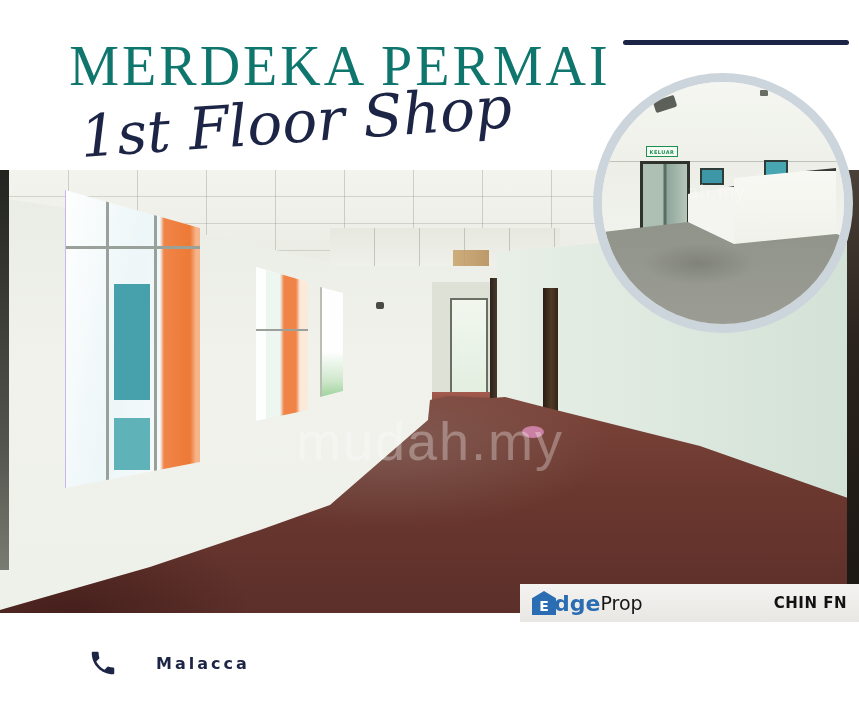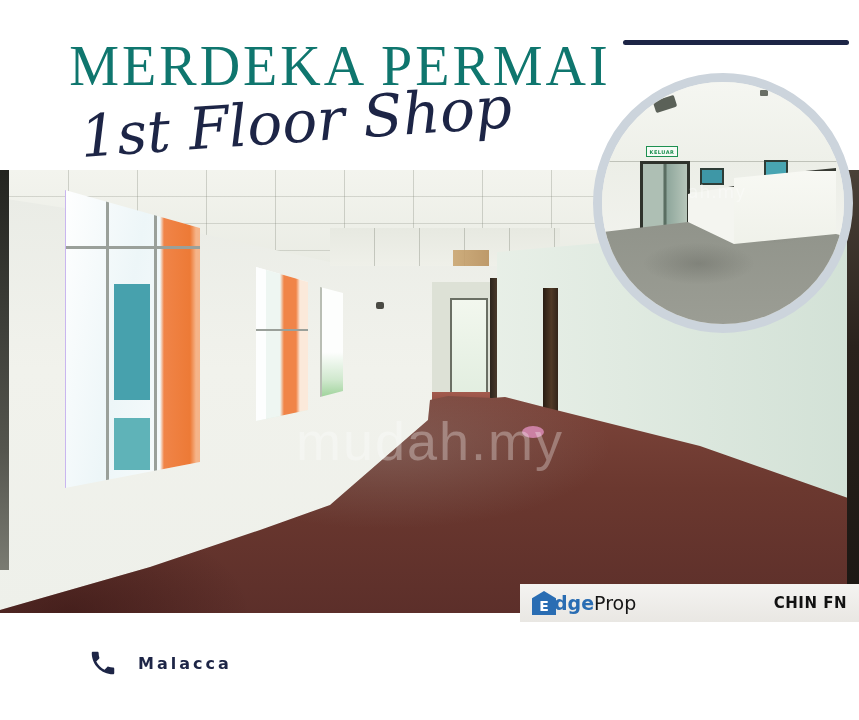--- a/index.html
+++ b/index.html
@@ -162,28 +162,28 @@
   }
   .logo { display:flex; align-items:center; }
   .logo-house {
     width:24px; height:24px; background:#2a6db3;
     clip-path:polygon(50% 0,100% 30%,100% 100%,0 100%,0 30%);
     display:flex; align-items:flex-end; justify-content:center;
     color:#ffffff; font-family:"DejaVu Sans", sans-serif; font-weight:bold;
     font-size:14px; line-height:18px;
   }
   .logo-edge { color:#2a6db3; font-family:"DejaVu Sans", sans-serif;
-    font-weight:bold; font-size:19px; margin-left:-2px; }
+    font-weight:bold; font-size:22px; margin-left:-2px; }
   .logo-prop { color:#151515; font-family:"DejaVu Sans", sans-serif;
     font-weight:normal; font-size:19px; }
   .agent-name { color:#121212; font-family:"DejaVu Sans", sans-serif;
     font-weight:bold; font-size:15px; letter-spacing:.5px;margin-left:48px; }
 
   
-  .footer-item { position:absolute; display:flex; align-items:center; z-index:4; }
+  .footer-item { position:absolute; display:flex; align-items:center; z-index:4;gap:18px; }
   .footer-item .label {
     font-family:"DejaVu Sans", sans-serif; font-weight:bold; font-size:16px;
     letter-spacing:3px; color:#1d2546; white-space:nowrap;
   }
   .footer-phone { left:88px; top:648px; }
   .footer-phone .icon { width:30px; height:30px; margin-right:20px; }
   .footer-location { left:462px; top:644px; }
   .footer-location .icon { width:26px; height:38px; margin-right:18px; }
 </style>
 </head>

